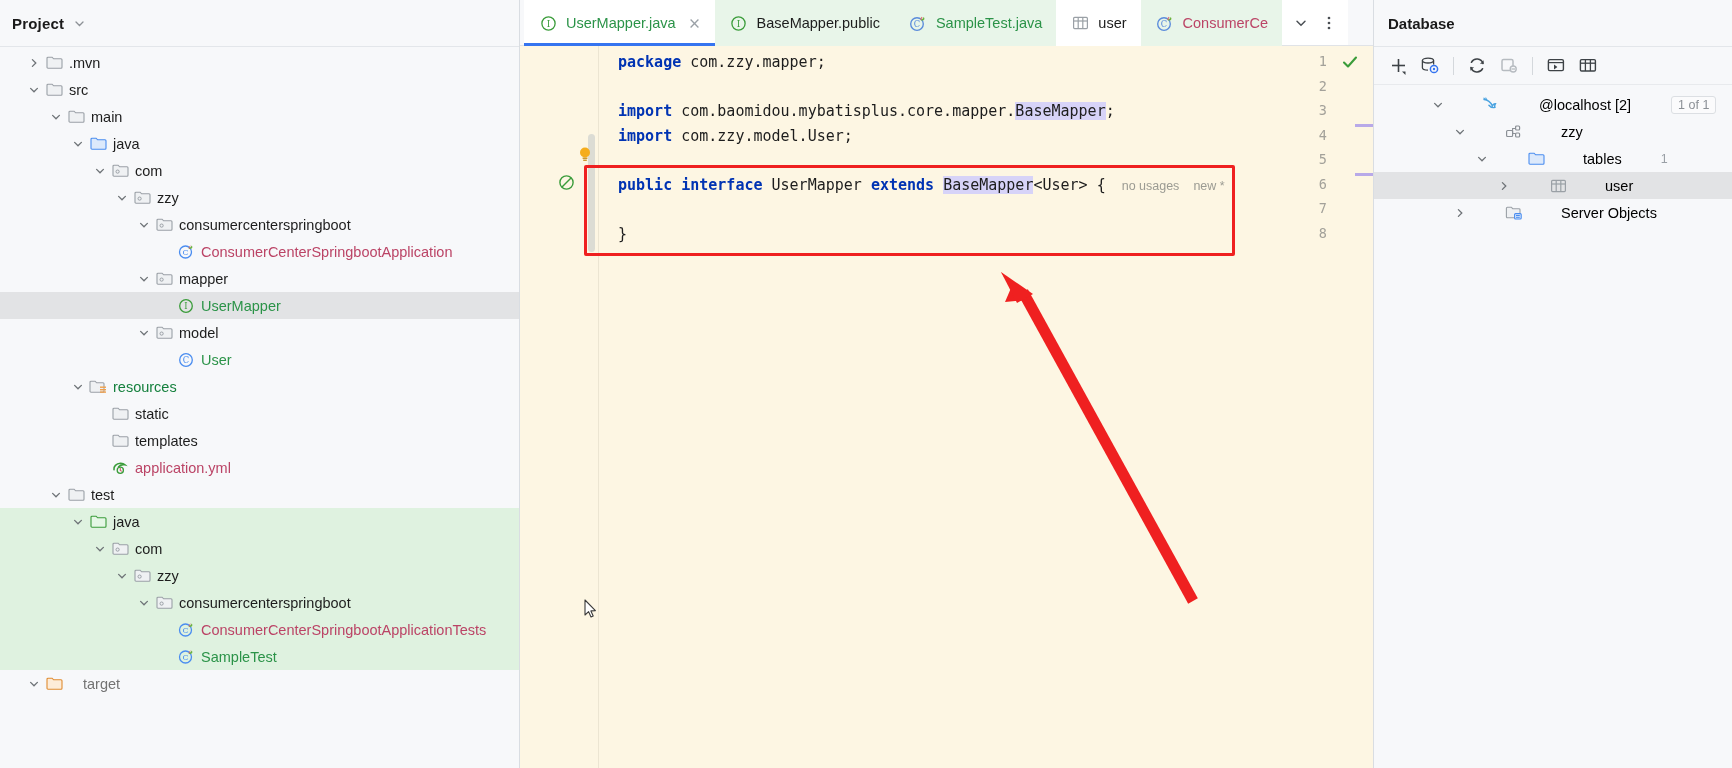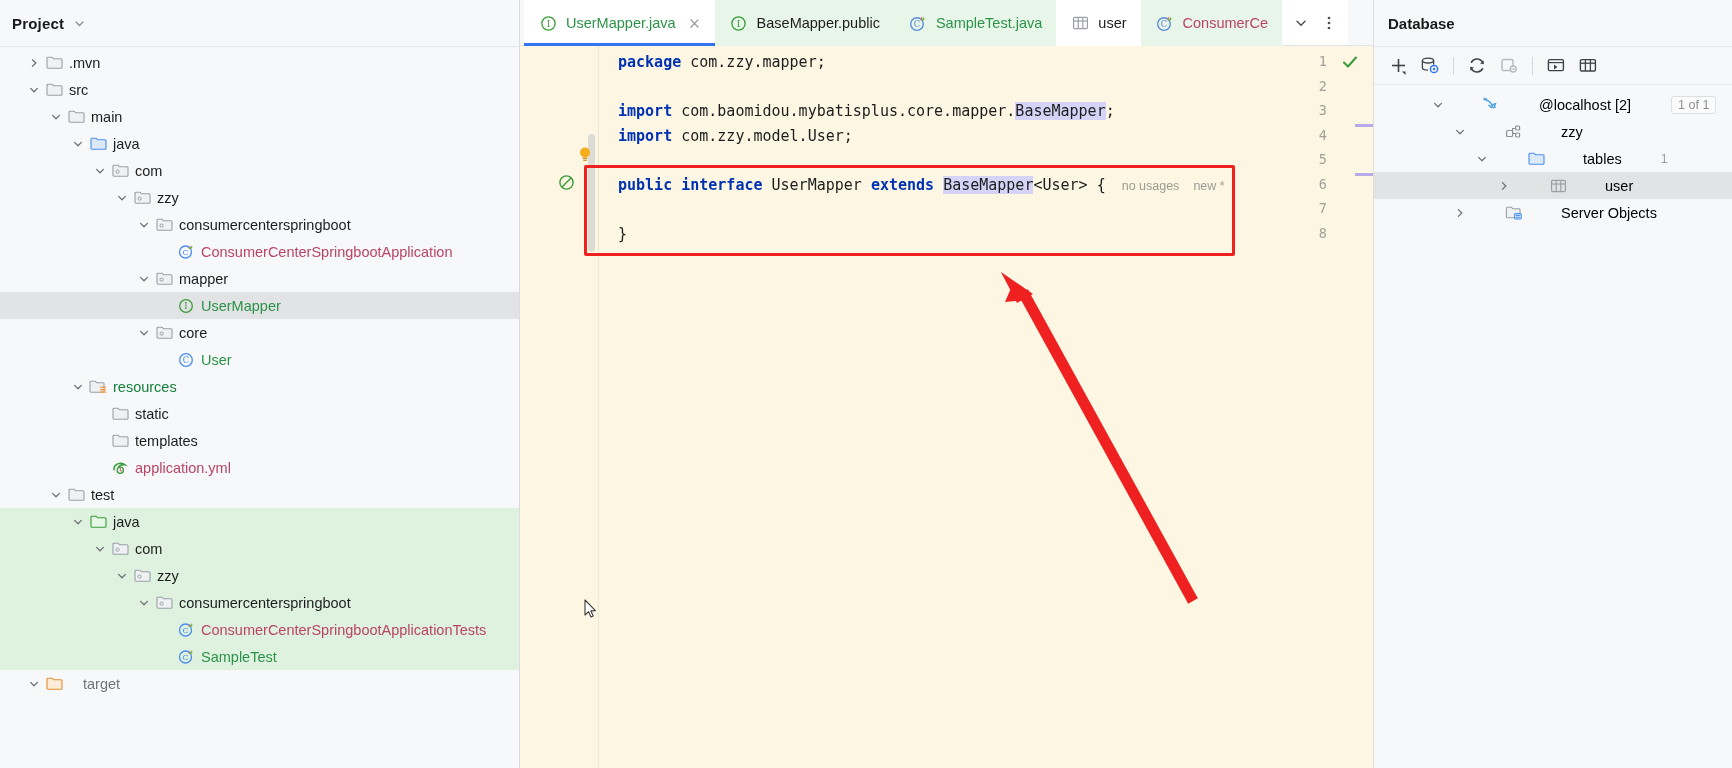--- a/index.html
+++ b/index.html
@@ -318,21 +318,21 @@
             <svg width="12" height="12" viewBox="0 0 12 12">
               <path d="M2.6 4.4 L6 7.8 L9.4 4.4" stroke="#6e7377" stroke-width="1.3" fill="none" stroke-linecap="round"></path>
             </svg>
           </span>
           <span class="ico">
             <svg width="17" height="15" viewBox="0 0 17 15">
               <path d="M1 3.2a1 1 0 011-1h4.1l1.5 1.6H15a1 1 0 011 1v7.4a1 1 0 01-1 1H2a1 1 0 01-1-1z" fill="#eff1f3" stroke="#9aa0a6" stroke-width="1.1"></path>
               <circle cx="5.6" cy="8.6" r="1.6" fill="none" stroke="#9aa0a6" stroke-width="1"></circle>
             </svg>
           </span>
-          <span class="lbl" style="color: rgb(29, 29, 29);">core</span>
+          <span class="lbl" style="color: rgb(29, 29, 29);">model</span>
         </div>
         <div class="trow">
           <span style="display: inline-block; width: 160px;"></span>
           <span class="arrow empty">
             <svg width="12" height="12" viewBox="0 0 12 12">
               <path d="M2.6 4.4 L6 7.8 L9.4 4.4" stroke="#6e7377" stroke-width="1.3" fill="none" stroke-linecap="round"></path>
             </svg>
           </span>
           <span class="ico">
             <svg width="16" height="16" viewBox="0 0 16 16">

